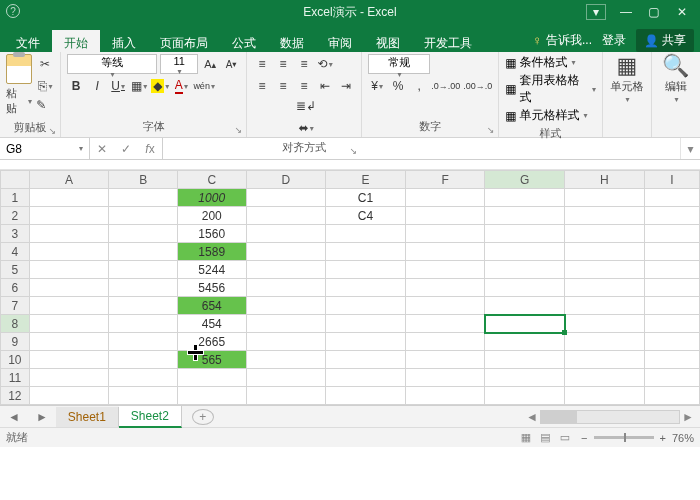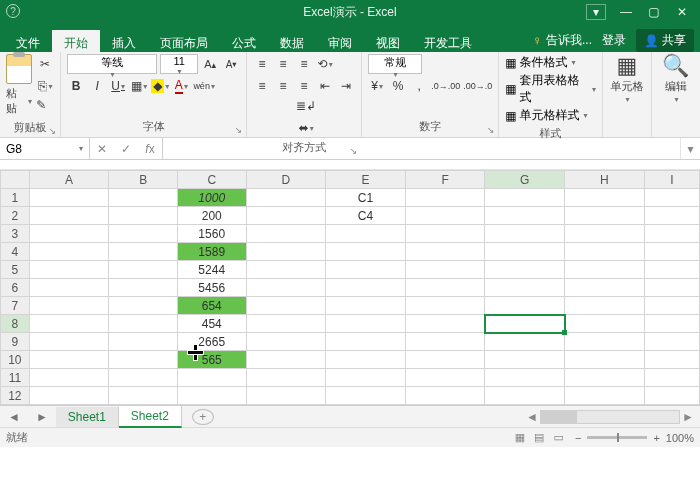--- a/index.html
+++ b/index.html
@@ -70,21 +70,21 @@
 
 th.hdr-active { background: #d5e8d4 !important; color: #0f7a3f; }
 
 
 .selcell { outline: 2px solid #199044; outline-offset: -1px; position: relative; }
 .selcell:after { content: ""; position: absolute; right: -3px; bottom: -3px; width: 5px; height: 5px; background: #199044; }
 
 
 .sheettabs { height: 22px; background: #f3f3f3; border-top: 1px solid #cfcfcf; display: flex; align-items: center; font-size: 12px; }
 .sheettabs .nav { padding: 0 8px; color: #777; }
-.sheettabs .st { padding: 3px 12px; border-right: 1px solid #ccc; background: #e6e6e6; color: #15803d; }
+.sheettabs .st { padding: 3px 12px; border-right: 1px solid #ccc; background: #e6e6e6; color: #a16207; }
 .sheettabs .st.active { background: #fff; border-bottom: 2px solid #199044; color: #199044; }
 .sheettabs .plus { width: 22px; height: 16px; border: 1px solid #bbb; border-radius: 50%; text-align: center; line-height: 14px; color: #888; margin-left: 10px; }
 .sheettabs .hscroll { flex: 1; display: flex; justify-content: flex-end; align-items: center; padding-right: 4px; }
 .sheettabs .track { width: 140px; height: 14px; background: #e8e8e8; border: 1px solid #cfcfcf; position: relative; }
 .sheettabs .thumb { position: absolute; left: 0; top: 0; width: 36px; height: 12px; background: #cfcfcf; }
 .sheettabs .arrow { width: 16px; text-align: center; color: #888; }
 
 
 .status { height: 20px; background: #f3f3f3; border-top: 1px solid #dcdcdc; display: flex; align-items: center; font-size: 11px; color: #666; padding: 0 6px; justify-content: space-between; }
 .status .views span { margin: 0 3px; color: #888; }
@@ -208,21 +208,21 @@
     </div>
     <div class="rcol" style="margin-left:4px;">
       <div class="btn">≣↲</div>
       <div class="btn">⬌<span class="dd">▾</span></div>
     </div>
     <div class="label"><span>对齐方式</span><span class="expand">↘</span></div>
   </div>
 
   <div class="group">
     <div class="rcol">
-      <div class="combo" style="width:54px;justify-content:space-between;">
+      <div class="combo" style="width:62px;justify-content:space-between;">
         <span>常规</span>
           <span class="dd">▾</span>
       </div>
       <div class="rrow">
         <div class="btn">¥<span class="dd">▾</span></div>
         <div class="btn">%</div>
         <div class="btn">,</div>
         <div class="btn" style="font-size:9px;">.0→.00</div>
         <div class="btn" style="font-size:9px;">.00→.0</div>
       </div>
@@ -485,16 +485,16 @@
   <div style="display:flex;align-items:center;gap:8px;">
     <div class="views">
       <span>▦</span>
       <span>▤</span>
       <span>▭</span>
     </div>
     <div class="zoom">
       <span>−</span>
       <div class="slider"></div>
       <span>+</span>
-      <span>100%</span>
+      <span>76%</span>
     </div>
   </div>
 </div>
 
 </body></html>

